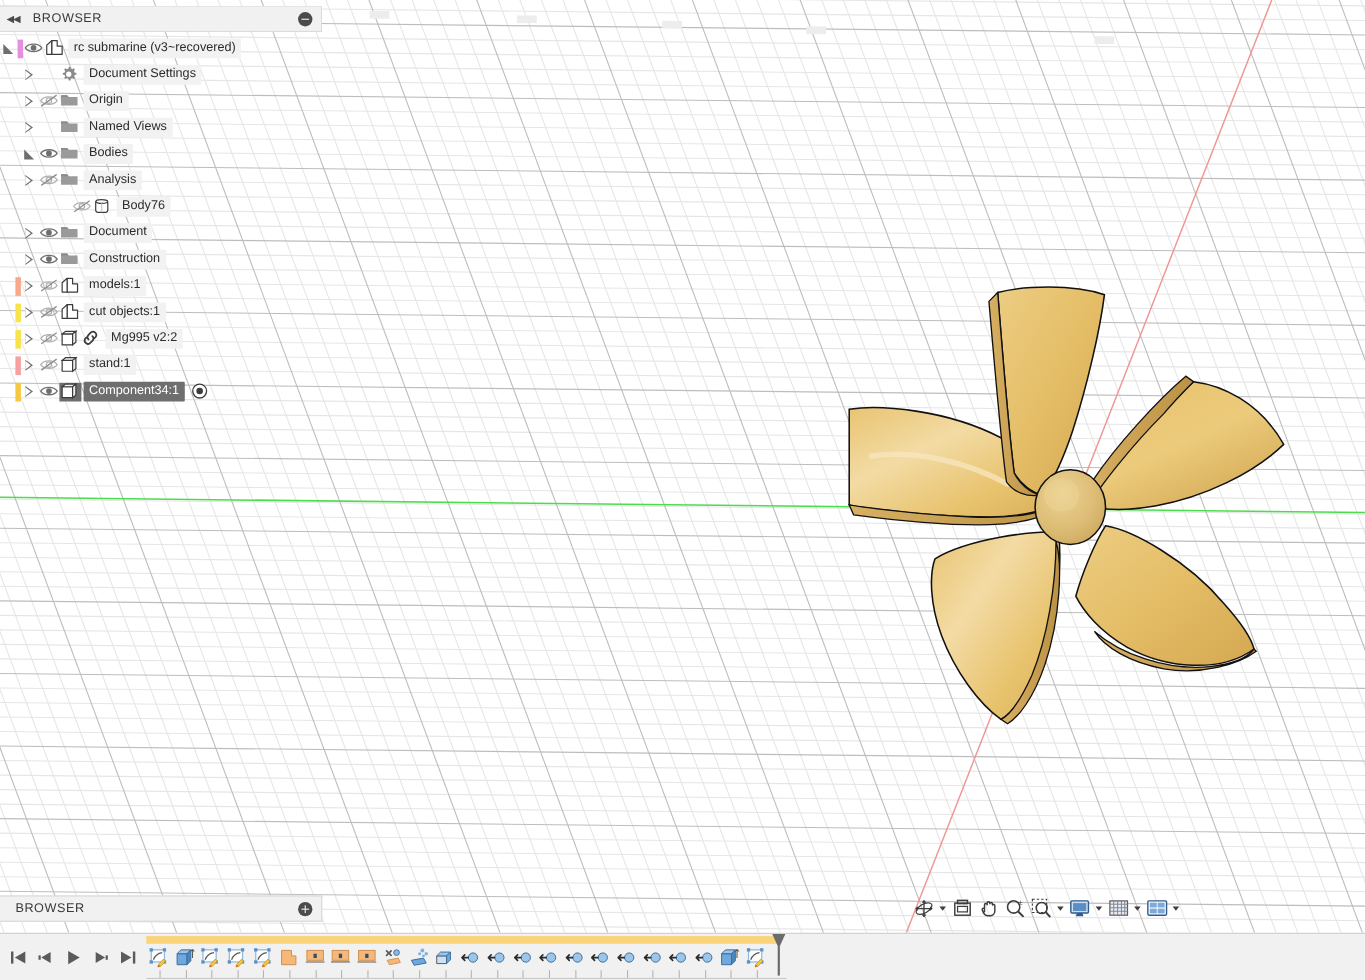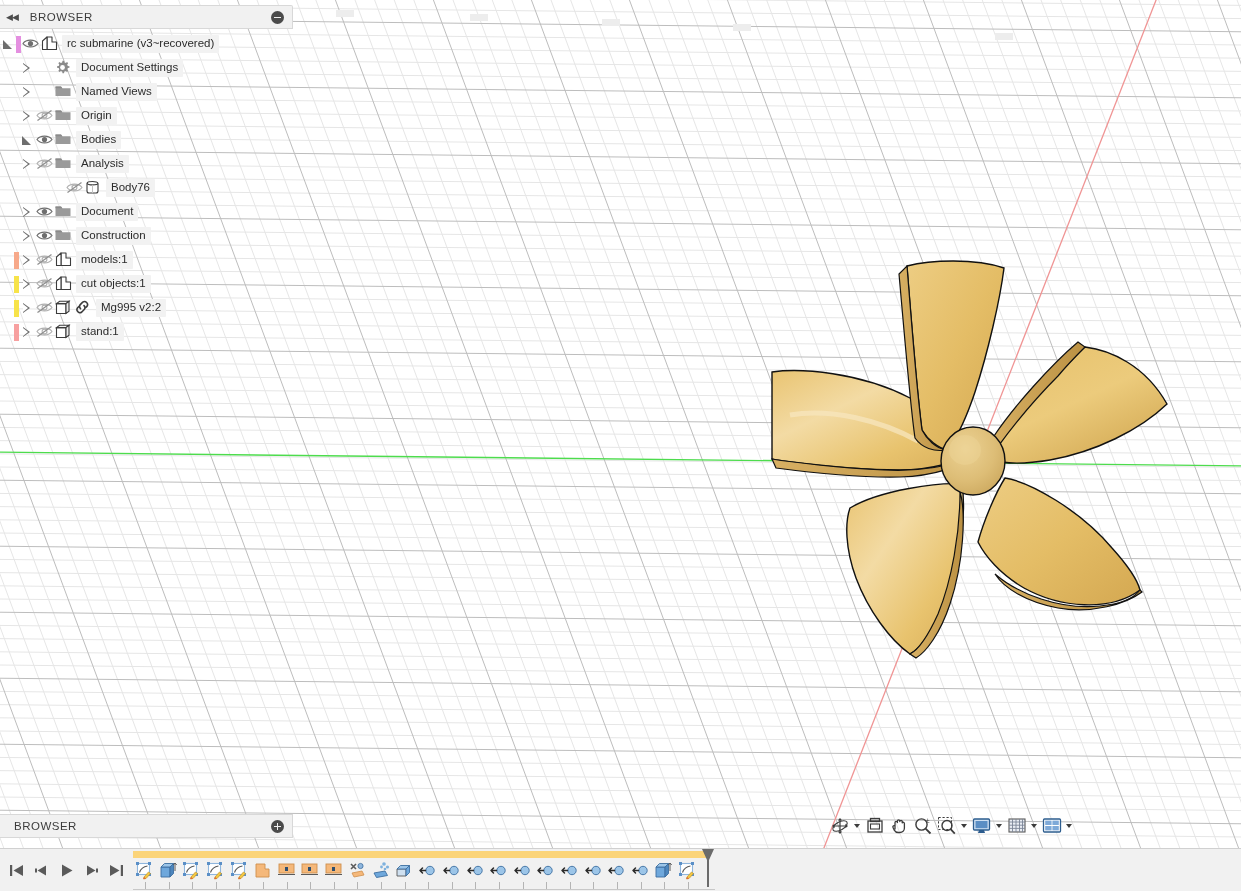--- a/index.html
+++ b/index.html
@@ -510,46 +510,46 @@
             <svg width="15" height="15" viewBox="0 0 15 15">
               <path d="M7.5 0.8 l1.5 0 l0.35 1.7 a5 5 0 0 1 1.3 0.55 l1.45-0.95 l1.05 1.05 l-0.95 1.45 a5 5 0 0 1 0.55 1.3 l1.7 0.35 l0 1.5 l-1.7 0.35 a5 5 0 0 1-0.55 1.3 l0.95 1.45 l-1.05 1.05 l-1.45-0.95 a5 5 0 0 1-1.3 0.55 l-0.35 1.7 l-1.5 0 l-0.35-1.7 a5 5 0 0 1-1.3-0.55 l-1.45 0.95 l-1.05-1.05 l0.95-1.45 a5 5 0 0 1-0.55-1.3 l-1.7-0.35 l0-1.5 l1.7-0.35 a5 5 0 0 1 0.55-1.3 l-0.95-1.45 l1.05-1.05 l1.45 0.95 a5 5 0 0 1 1.3-0.55 Z" fill="#8a8a8a"></path>
               <circle cx="7.5" cy="7.5" r="2.4" fill="#fff"></circle>
             </svg>
           </span>
           <span class="node-label">Document Settings</span>
         </div>
         <div class="tree-row ind-1">
           <span class="colorbar" style="background: transparent;"></span>
           <span class="twisty closed"></span>
-          <span class="eye"></span>
+          <span class="eye">
+            <svg width="17" height="13" viewBox="0 0 17 13">
+              <path d="M1 6.5 C4 2, 13 2, 16 6.5 C13 11, 4 11, 1 6.5 Z" fill="none" stroke="#b0b0b0" stroke-width="1.1"></path>
+              <circle cx="8.5" cy="6.5" r="2.4" fill="none" stroke="#b0b0b0" stroke-width="1.1"></circle>
+              <line x1="1.5" y1="11.5" x2="15.5" y2="1.5" stroke="#8e8e8e" stroke-width="1.2"></line>
+            </svg>
+          </span>
           <span class="node-icon">
             <svg width="16" height="13" viewBox="0 0 16 13">
               <path d="M0.5 2.5 L6 2.5 L7.4 4.2 L15.5 4.2 L15.5 12 L0.5 12 Z" fill="#9a9a9a"></path>
               <path d="M0.5 2.5 L6 2.5 L7.4 4.2 L0.5 4.2 Z" fill="#8a8a8a"></path>
             </svg>
           </span>
-          <span class="node-label">Named Views</span>
+          <span class="node-label">Origin</span>
         </div>
         <div class="tree-row ind-1">
           <span class="colorbar" style="background: transparent;"></span>
           <span class="twisty closed"></span>
-          <span class="eye">
-            <svg width="17" height="13" viewBox="0 0 17 13">
-              <path d="M1 6.5 C4 2, 13 2, 16 6.5 C13 11, 4 11, 1 6.5 Z" fill="none" stroke="#b0b0b0" stroke-width="1.1"></path>
-              <circle cx="8.5" cy="6.5" r="2.4" fill="none" stroke="#b0b0b0" stroke-width="1.1"></circle>
-              <line x1="1.5" y1="11.5" x2="15.5" y2="1.5" stroke="#8e8e8e" stroke-width="1.2"></line>
-            </svg>
-          </span>
+          <span class="eye"></span>
           <span class="node-icon">
             <svg width="16" height="13" viewBox="0 0 16 13">
               <path d="M0.5 2.5 L6 2.5 L7.4 4.2 L15.5 4.2 L15.5 12 L0.5 12 Z" fill="#9a9a9a"></path>
               <path d="M0.5 2.5 L6 2.5 L7.4 4.2 L0.5 4.2 Z" fill="#8a8a8a"></path>
             </svg>
           </span>
-          <span class="node-label">Origin</span>
+          <span class="node-label">Named Views</span>
         </div>
         <div class="tree-row ind-1">
           <span class="colorbar" style="background: transparent;"></span>
           <span class="twisty open"></span>
           <span class="eye">
             <svg width="17" height="13" viewBox="0 0 17 13">
               <path d="M1 6.5 C4 2, 13 2, 16 6.5 C13 11, 4 11, 1 6.5 Z" fill="none" stroke="#6e6e6e" stroke-width="1.2"></path>
               <circle cx="8.5" cy="6.5" r="2.6" fill="#6e6e6e"></circle>
             </svg>
           </span>
@@ -702,20 +702,42 @@
             </svg>
           </span>
           <span class="node-icon">
             <svg width="16" height="15" viewBox="0 0 16 15">
               <path d="M1.5 3.6 L11 3.6 L11 13.5 L1.5 13.5 Z" fill="#fff" stroke="#3c3c3c" stroke-width="1.1"></path>
               <path d="M1.5 3.6 L4.6 1.2 L14 1.2 L11 3.6 Z" fill="#f4f4f4" stroke="#3c3c3c" stroke-width="1.1"></path>
               <path d="M11 3.6 L14 1.2 L14 11.2 L11 13.5 Z" fill="#ececec" stroke="#3c3c3c" stroke-width="1.1"></path>
             </svg>
           </span>
           <span class="node-label">stand:1</span>
+        </div>
+        <div class="tree-row ind-1 selected">
+          <span class="colorbar" style="background: rgb(245, 200, 66);"></span>
+          <span class="twisty closed"></span>
+          <span class="eye">
+            <svg width="17" height="13" viewBox="0 0 17 13">
+              <path d="M1 6.5 C4 2, 13 2, 16 6.5 C13 11, 4 11, 1 6.5 Z" fill="none" stroke="#6e6e6e" stroke-width="1.2"></path>
+              <circle cx="8.5" cy="6.5" r="2.6" fill="#6e6e6e"></circle>
+            </svg>
+          </span>
+          <span class="node-icon">
+            <svg width="16" height="15" viewBox="0 0 16 15">
+              <path d="M1.5 3.6 L11 3.6 L11 13.5 L1.5 13.5 Z" fill="#fff" stroke="#3c3c3c" stroke-width="1.1"></path>
+              <path d="M1.5 3.6 L4.6 1.2 L14 1.2 L11 3.6 Z" fill="#f4f4f4" stroke="#3c3c3c" stroke-width="1.1"></path>
+              <path d="M11 3.6 L14 1.2 L14 11.2 L11 13.5 Z" fill="#ececec" stroke="#3c3c3c" stroke-width="1.1"></path>
+            </svg>
+          </span>
+          <span class="node-label">Component34:1</span>
+          <span class="target-icon"><svg width="15" height="15" viewBox="0 0 15 15">
+              <circle cx="7.5" cy="7.5" r="6.3" fill="#fff" stroke="#3c3c3c" stroke-width="1.2"></circle>
+              <circle cx="7.5" cy="7.5" r="3" fill="#3c3c3c"></circle>
+            </svg></span>
         </div>
       </div>
   </div>
 
   <div id="comments-panel">
     <span class="cmt-title">BROWSER</span>
     <span class="plus-circle"></span>
   </div>
 
   <div id="navbar">

